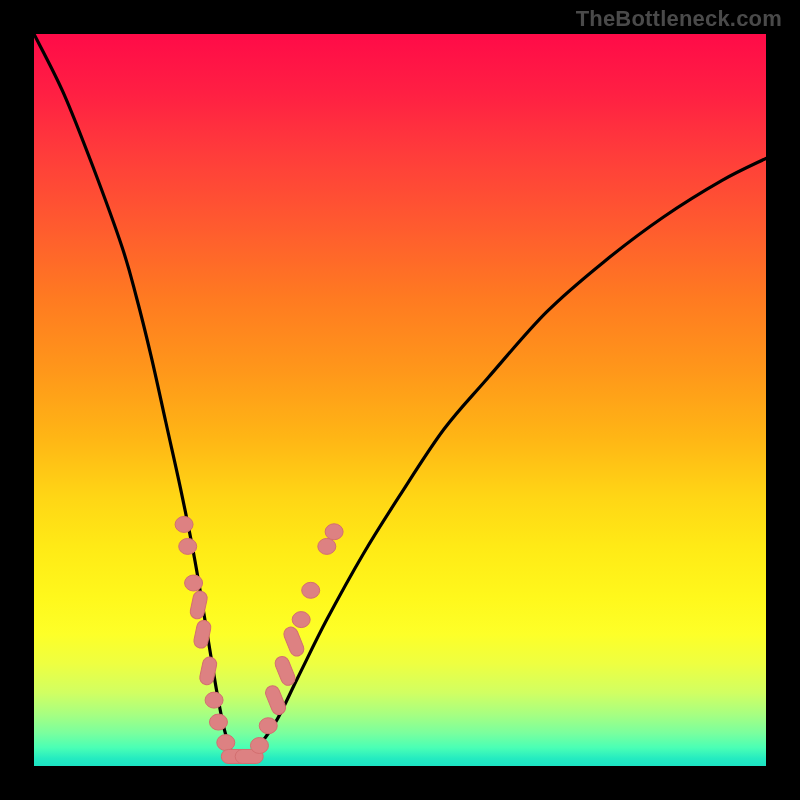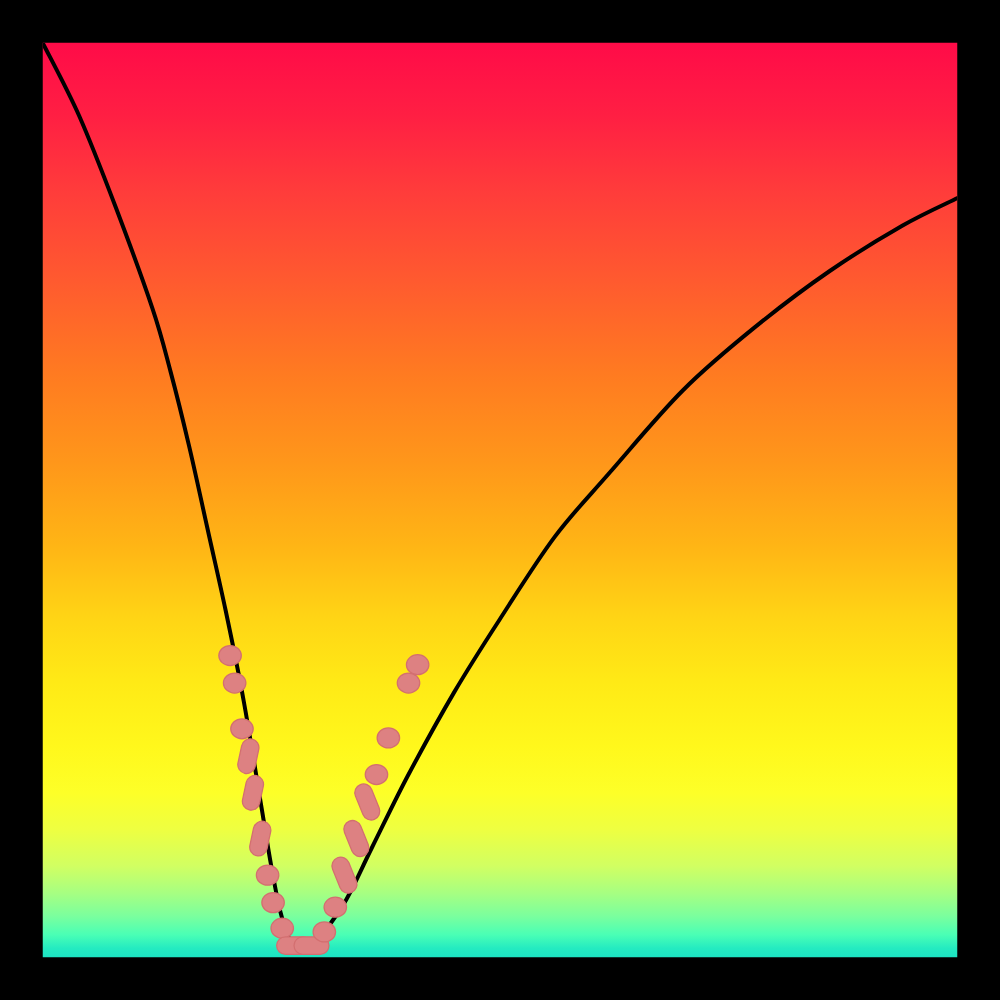--- a/index.html
+++ b/index.html
@@ -71,20 +71,21 @@
     left: 0;
     width: 100%;
     height: 100%;
   }
 </style>
 </head>
 <body>
 
 <div class="frame">
 
+  <div class="watermark">TheBottleneck.com</div>
 
   <div class="plot-area">
     <div class="gradient"></div>
 
     <svg class="curves" viewBox="0 0 732 732" preserveAspectRatio="none">
       <path d="M 0.0 0.0 C 4.9 9.8, 19.5 36.6, 29.3 58.6 C 39.0 80.5, 48.8 106.1, 58.6 131.8 C 68.3 157.4, 80.5 190.3, 87.8 212.3 C 95.2 234.2, 97.6 245.2, 102.5 263.5 C 107.4 281.8, 112.2 301.3, 117.1 322.1 C 122.0 342.8, 126.9 366.0, 131.8 388.0 C 136.6 409.9, 141.5 430.7, 146.4 453.8 C 151.3 477.0, 156.2 500.2, 161.0 527.0 C 165.9 553.9, 172.0 592.9, 175.7 614.9 C 179.3 636.8, 180.6 645.4, 183.0 658.8 C 185.4 672.2, 187.9 685.6, 190.3 695.4 C 192.8 705.2, 195.2 712.5, 197.6 717.4 C 200.1 722.2, 201.3 724.7, 205.0 724.7 C 208.6 724.7, 213.5 723.5, 219.6 717.4 C 225.7 711.3, 234.2 700.3, 241.6 688.1 C 248.9 675.9, 255.0 661.2, 263.5 644.2 C 272.1 627.1, 281.8 606.3, 292.8 585.6 C 303.8 564.9, 317.2 540.5, 329.4 519.7 C 341.6 499.0, 352.6 481.9, 366.0 461.2 C 379.4 440.4, 395.3 414.8, 409.9 395.3 C 424.6 375.8, 436.8 363.6, 453.8 344.0 C 470.9 324.5, 492.9 297.7, 512.4 278.2 C 531.9 258.6, 551.4 242.8, 571.0 226.9 C 590.5 211.1, 610.0 196.4, 629.5 183.0 C 649.0 169.6, 671.0 156.2, 688.1 146.4 C 705.2 136.6, 724.7 128.1, 732.0 124.4" fill="none" stroke="#000000" stroke-width="3.2" stroke-linecap="round" stroke-linejoin="round"></path>
       <g>
           <ellipse cx="150.06" cy="490.44" rx="9" ry="8" fill="#dd8182" stroke="#d36f70" stroke-width="1"></ellipse>
           <ellipse cx="153.72" cy="512.4" rx="9" ry="8" fill="#dd8182" stroke="#d36f70" stroke-width="1"></ellipse>
           <ellipse cx="159.576" cy="549" rx="9" ry="8" fill="#dd8182" stroke="#d36f70" stroke-width="1"></ellipse>

